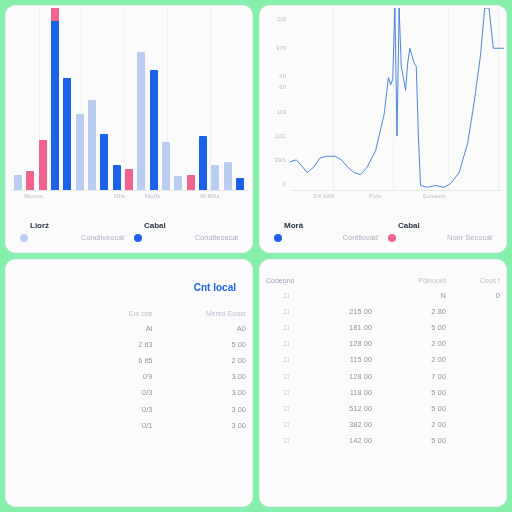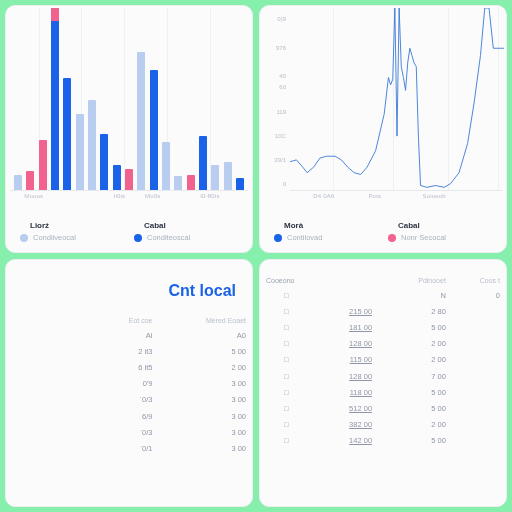--- a/index.html
+++ b/index.html
@@ -134,41 +134,42 @@
     color: #2b3440;
     margin-bottom: 3px;
     margin-left: 10px;
     white-space: nowrap;
     overflow: hidden;
   }
 
   .legend-row {
     display: flex;
     align-items: center;
-    gap: 5px;
+    gap: 21px;
+    justify-content: space-between;
   }
 
   .legend-dot {
     width: 8px; height: 8px;
     border-radius: 50%;
     flex: 0 0 auto;
   }
 
   .legend-label {
     font-size: 7.5px;
     color: #aab1bd;
     white-space: nowrap;
     overflow: hidden;
   }
 
   
   .table-card { padding: 0; }
 
   .table-title {
-    font-size: 16px;
+    font-size: 10px;
     font-weight: bold;
     padding: 22px 16px 0 16px;
     white-space: nowrap;
     overflow: hidden;
   }
 
   .title-right { text-align: right; color: #1a62e8; }
   .title-left  { text-align: left;  color: #243047; }
 
   .tbl {
@@ -195,21 +196,21 @@
     text-align: right;
     white-space: nowrap;
     overflow: hidden;
   }
 
   .tbl .c-idx { width: 22%; color: #9aa2b1; }
   .tbl .c-mid { width: 40%; }
   .tbl .c-val { width: 38%; }
 
   .tbl-r .c-idx { width: 14%; }
-  .tbl-r .c-mid { width: 34%; text-decoration: underline; }
+  .tbl-r .c-mid { width: 34%; }
   .tbl-r .c-val { width: 30%; }
   .tbl-r .c-ext { width: 22%; }
 </style>
 </head>
 <body>
 
 <div id="dashboard">
 
   <div class="card">
     <div class="chart-body">
@@ -346,25 +347,20 @@
             <td class="c-mid">0'9</td>
             <td class="c-val">3 00</td>
           </tr>
           <tr>
             <td class="c-idx"></td>
             <td class="c-mid">`0/3</td>
             <td class="c-val">3 00</td>
           </tr>
           <tr>
             <td class="c-idx"></td>
-            <td class="c-mid">6/9</td>
-            <td class="c-val">3 00</td>
-          </tr>
-          <tr>
-            <td class="c-idx"></td>
             <td class="c-mid">`0/3</td>
             <td class="c-val">3 00</td>
           </tr>
           <tr>
             <td class="c-idx"></td>
             <td class="c-mid">`0/1</td>
             <td class="c-val">3 00</td>
           </tr>
         </tbody>
     </table>

